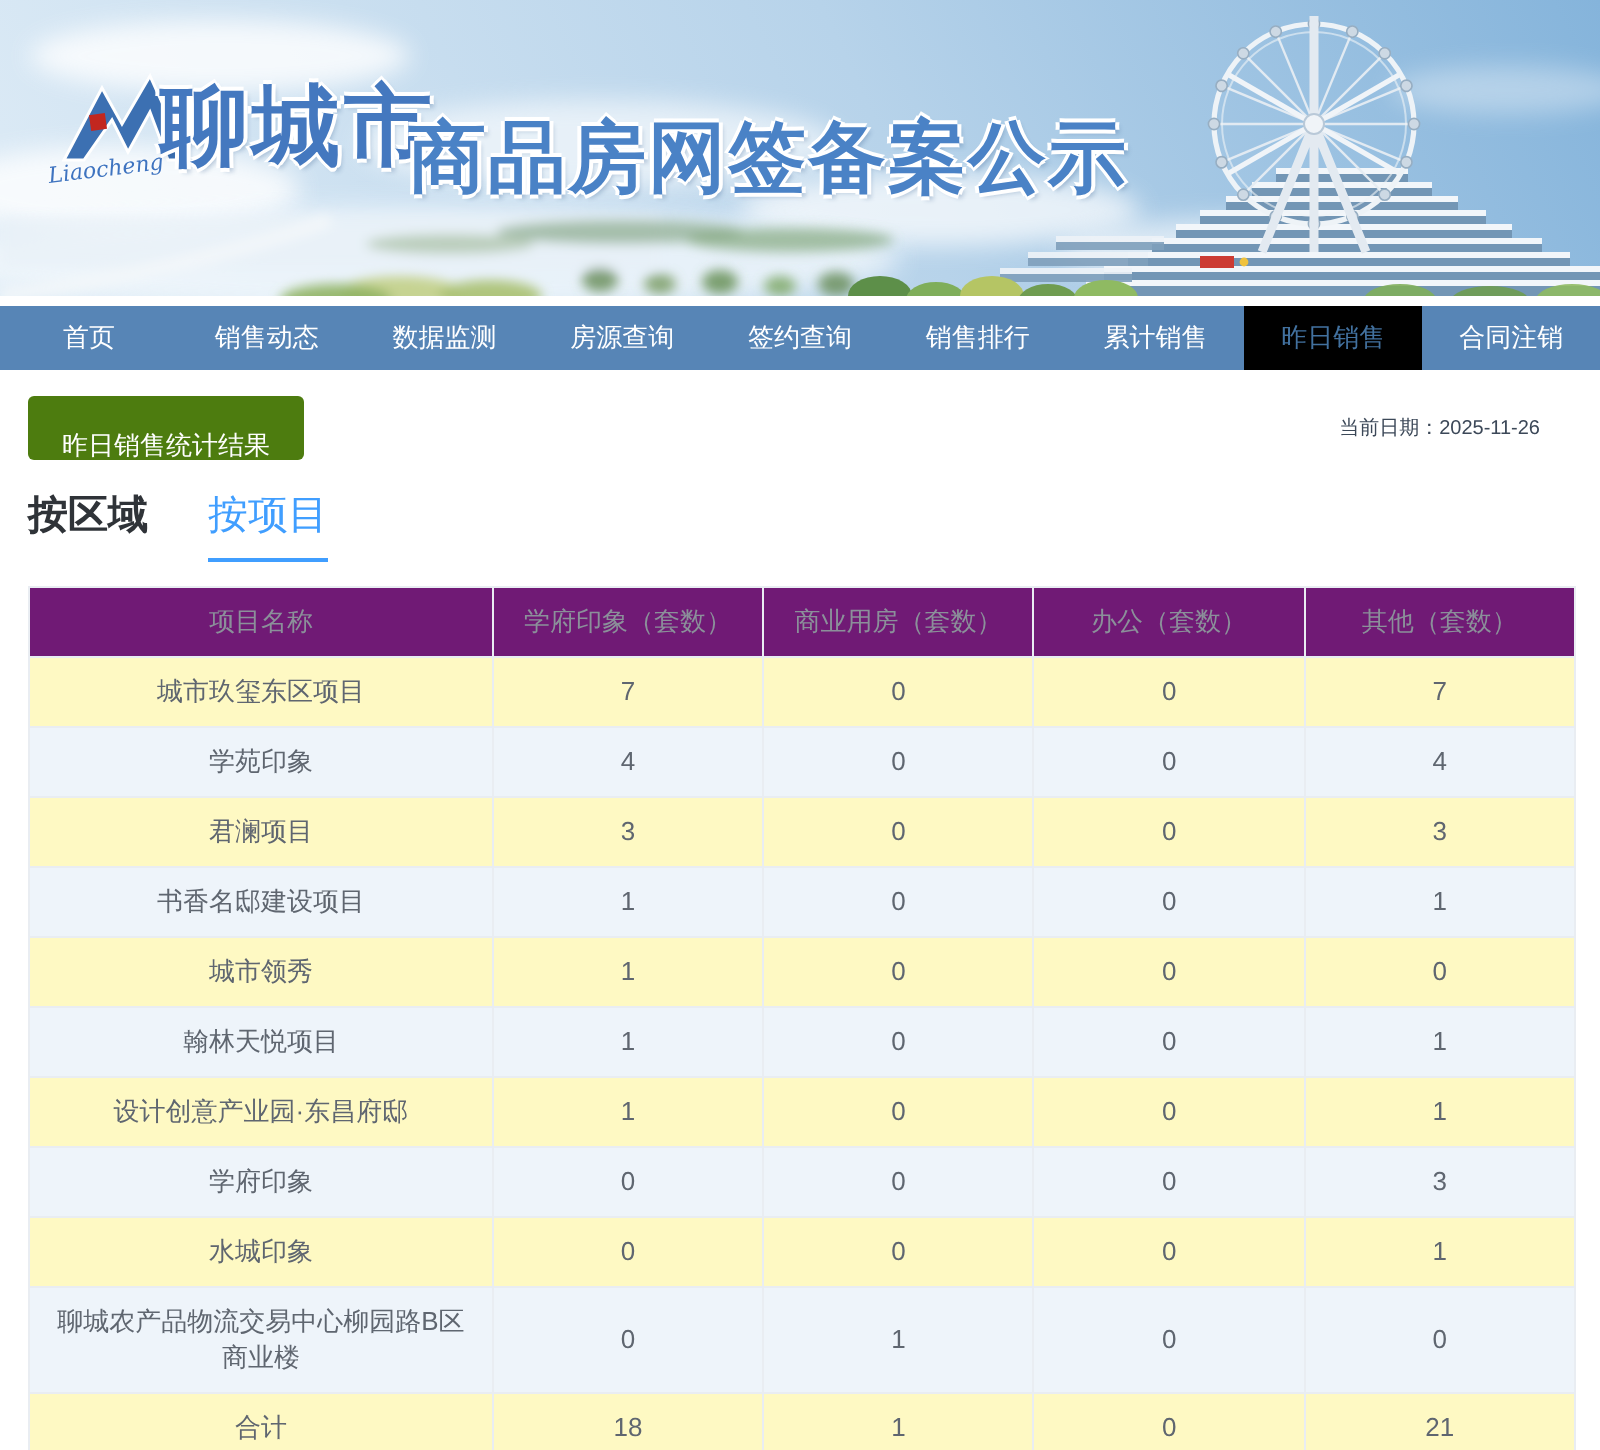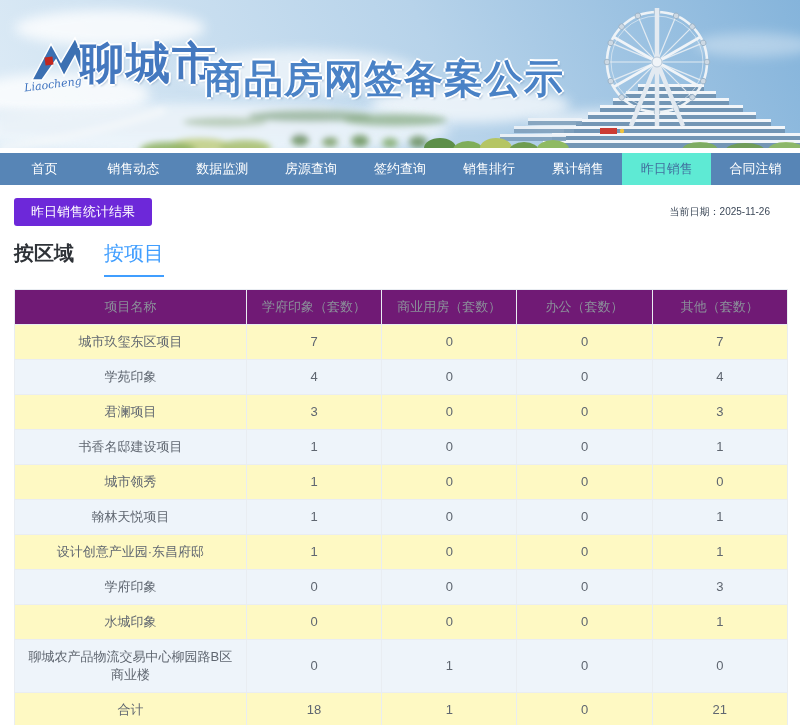--- a/index.html
+++ b/index.html
@@ -14,26 +14,26 @@
   .logo-mark { position:absolute; left:30px; top:36px; width:66px; height:48px; }
   .logo-script { position:absolute; left:24px; top:78px; font-family:"DejaVu Serif","Liberation Serif",serif; font-style:italic; font-size:11px; color:#3f74c0; transform:rotate(-7deg); text-shadow:0 0 2px #fff; }
   .title-city { position:absolute; left:80px; top:34px; font-size:44px; font-weight:bold; color:#4478bf;
     text-shadow:-2px 0 0 #fff,2px 0 0 #fff,0 -2px 0 #fff,0 2px 0 #fff,2px 2px 2px rgba(40,80,130,.25); letter-spacing:2px; }
   .title-main { position:absolute; left:204px; top:52px; font-size:39px; font-weight:800; color:#4a82c6; letter-spacing:1px;
     text-shadow:-2px 0 0 #fff,2px 0 0 #fff,0 -2px 0 #fff,0 2px 0 #fff,2px 2px 2px rgba(40,80,130,.25); }
 
   
   .main-nav { margin-top:5px; height:32px; background:#5785b6; display:flex; }
   .nav-item { flex:1; display:flex; align-items:center; justify-content:center; font-size:13px; color:#fff; cursor:pointer; white-space:nowrap; }
-  .nav-item.active { background:#5eead4; color:#42719f;text-align:right; }
+  .nav-item.active { background:#000000; color:#42719f;text-align:right; }
 
   
   .content { padding:0 14px; }
   .toolbar { margin-top:13px; display:flex; align-items:center; justify-content:space-between; }
-  .result-btn { background:#6d28d9; color:#fff; border:none; border-radius:3px; height:28px; padding:0 17px; font-size:13px; font-family:inherit; cursor:pointer; }
+  .result-btn { background:#4d7c0f; color:#fff; border:none; border-radius:3px; height:17px; padding:16px 17px; font-size:13px; font-family:inherit; cursor:pointer; }
   .date { font-size:10px; color:#3c4858; margin-right:16px; }
 
   .tabs { margin-top:14px; display:flex; align-items:flex-start; }
   .tab { font-size:20px; font-weight:bold; color:#2f3338; padding-bottom:8px; margin-right:30px; cursor:pointer; border-bottom:2px solid transparent; }
   .tab.active { color:#409eff; border-bottom-color:#409eff; font-weight:normal; }
 
   table.sales { width:774px; margin-top:12px; border-collapse:collapse; table-layout:fixed; }
   .sales th, .sales td { border:1px solid #e9edf2; text-align:center; font-size:13px; padding:8px 10px; line-height:18px; }
   .sales th { background:#701a75; color:#8b909a; font-weight:normal; }
   .sales td { color:#5f6670; background:#fef9c3; }

